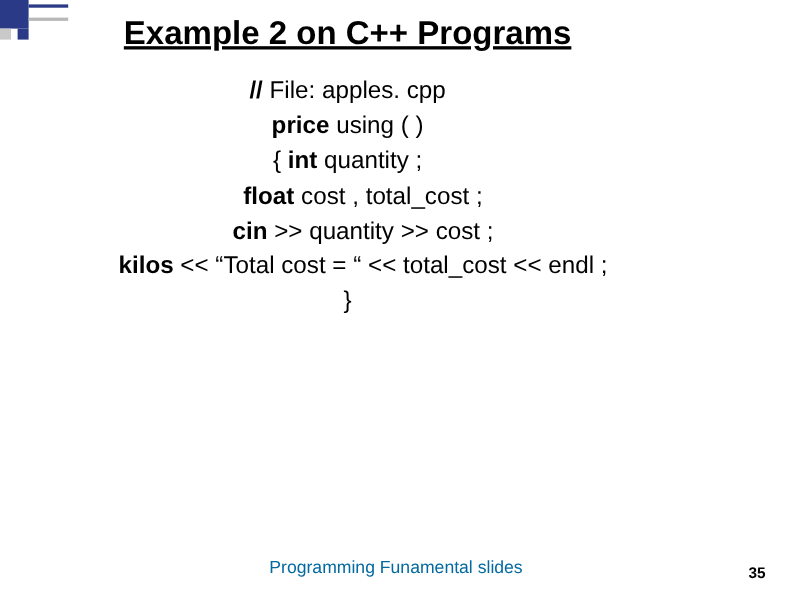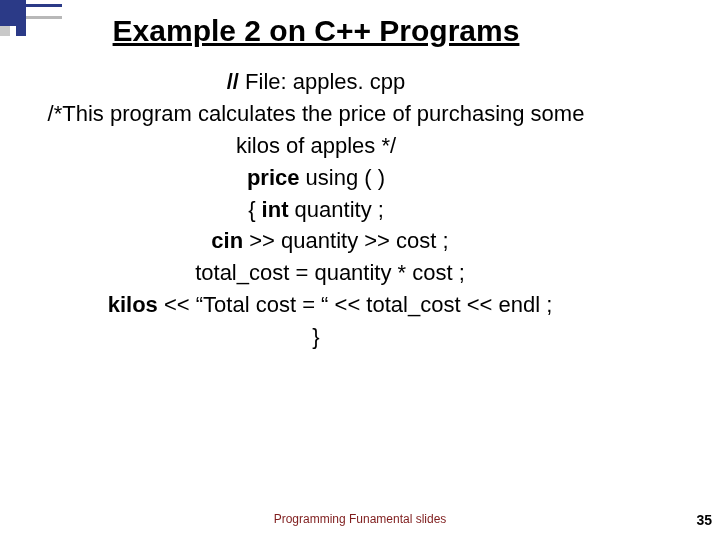--- a/index.html
+++ b/index.html
@@ -84,27 +84,27 @@
     text-align: center;
   }
   .bold { font-weight: bold; }
   .indent1 { padding-left: 28px; }
   .footer-center {
     position: absolute;
     bottom: 14px;
     left: 0;
     width: 720px;
     text-align: center;
-    font-size: 12px;
-    color: #7f1d1d;
+    font-size: 16px;
+    color: #0369a1;
   }
   .footer-num {
     position: absolute;
     bottom: 12px;
-    right: 8px;
+    right: 24px;
     font-size: 14px;
     font-weight: bold;
     color: #000;
   }
 </style>
 </head>
 <body>
 
 <div class="deco-top">
   <div class="big-square"></div>
@@ -114,31 +114,32 @@
   <div class="sm2"></div>
 </div>
 
 <div class="slide">
   <h1 class="title">Example 2 on C++ Programs</h1>
 
   <div class="body-text">
     <span class="line">
       <span class="bold">// </span><span>File: apples. cpp</span>
     </span>
-    <span class="line">/*This program calculates the price of purchasing some kilos of apples */</span>
     <span class="line">
       <span class="bold">price</span><span> using ( )</span>
     </span>
     <span class="line">
       <span>{   </span><span class="bold">int  </span><span> quantity ;</span>
     </span>
     <span class="line indent1">
+      <span class="bold">float  </span><span> cost  , total_cost ;</span>
+    </span>
+    <span class="line indent1">
       <span class="bold">cin</span><span> &gt;&gt;   quantity  &gt;&gt;  cost ;</span>
     </span>
-    <span class="line indent1">total_cost  =  quantity  *  cost ;</span>
     <span class="line indent1">
       <span class="bold">kilos</span><span> &lt;&lt;    “Total cost = “ &lt;&lt;  total_cost &lt;&lt; endl ;</span>
     </span>
     <span class="line">}</span>
   </div>
 </div>
 
 <div class="footer-center">Programming Funamental slides</div>
 <div class="footer-num">35</div>
 

